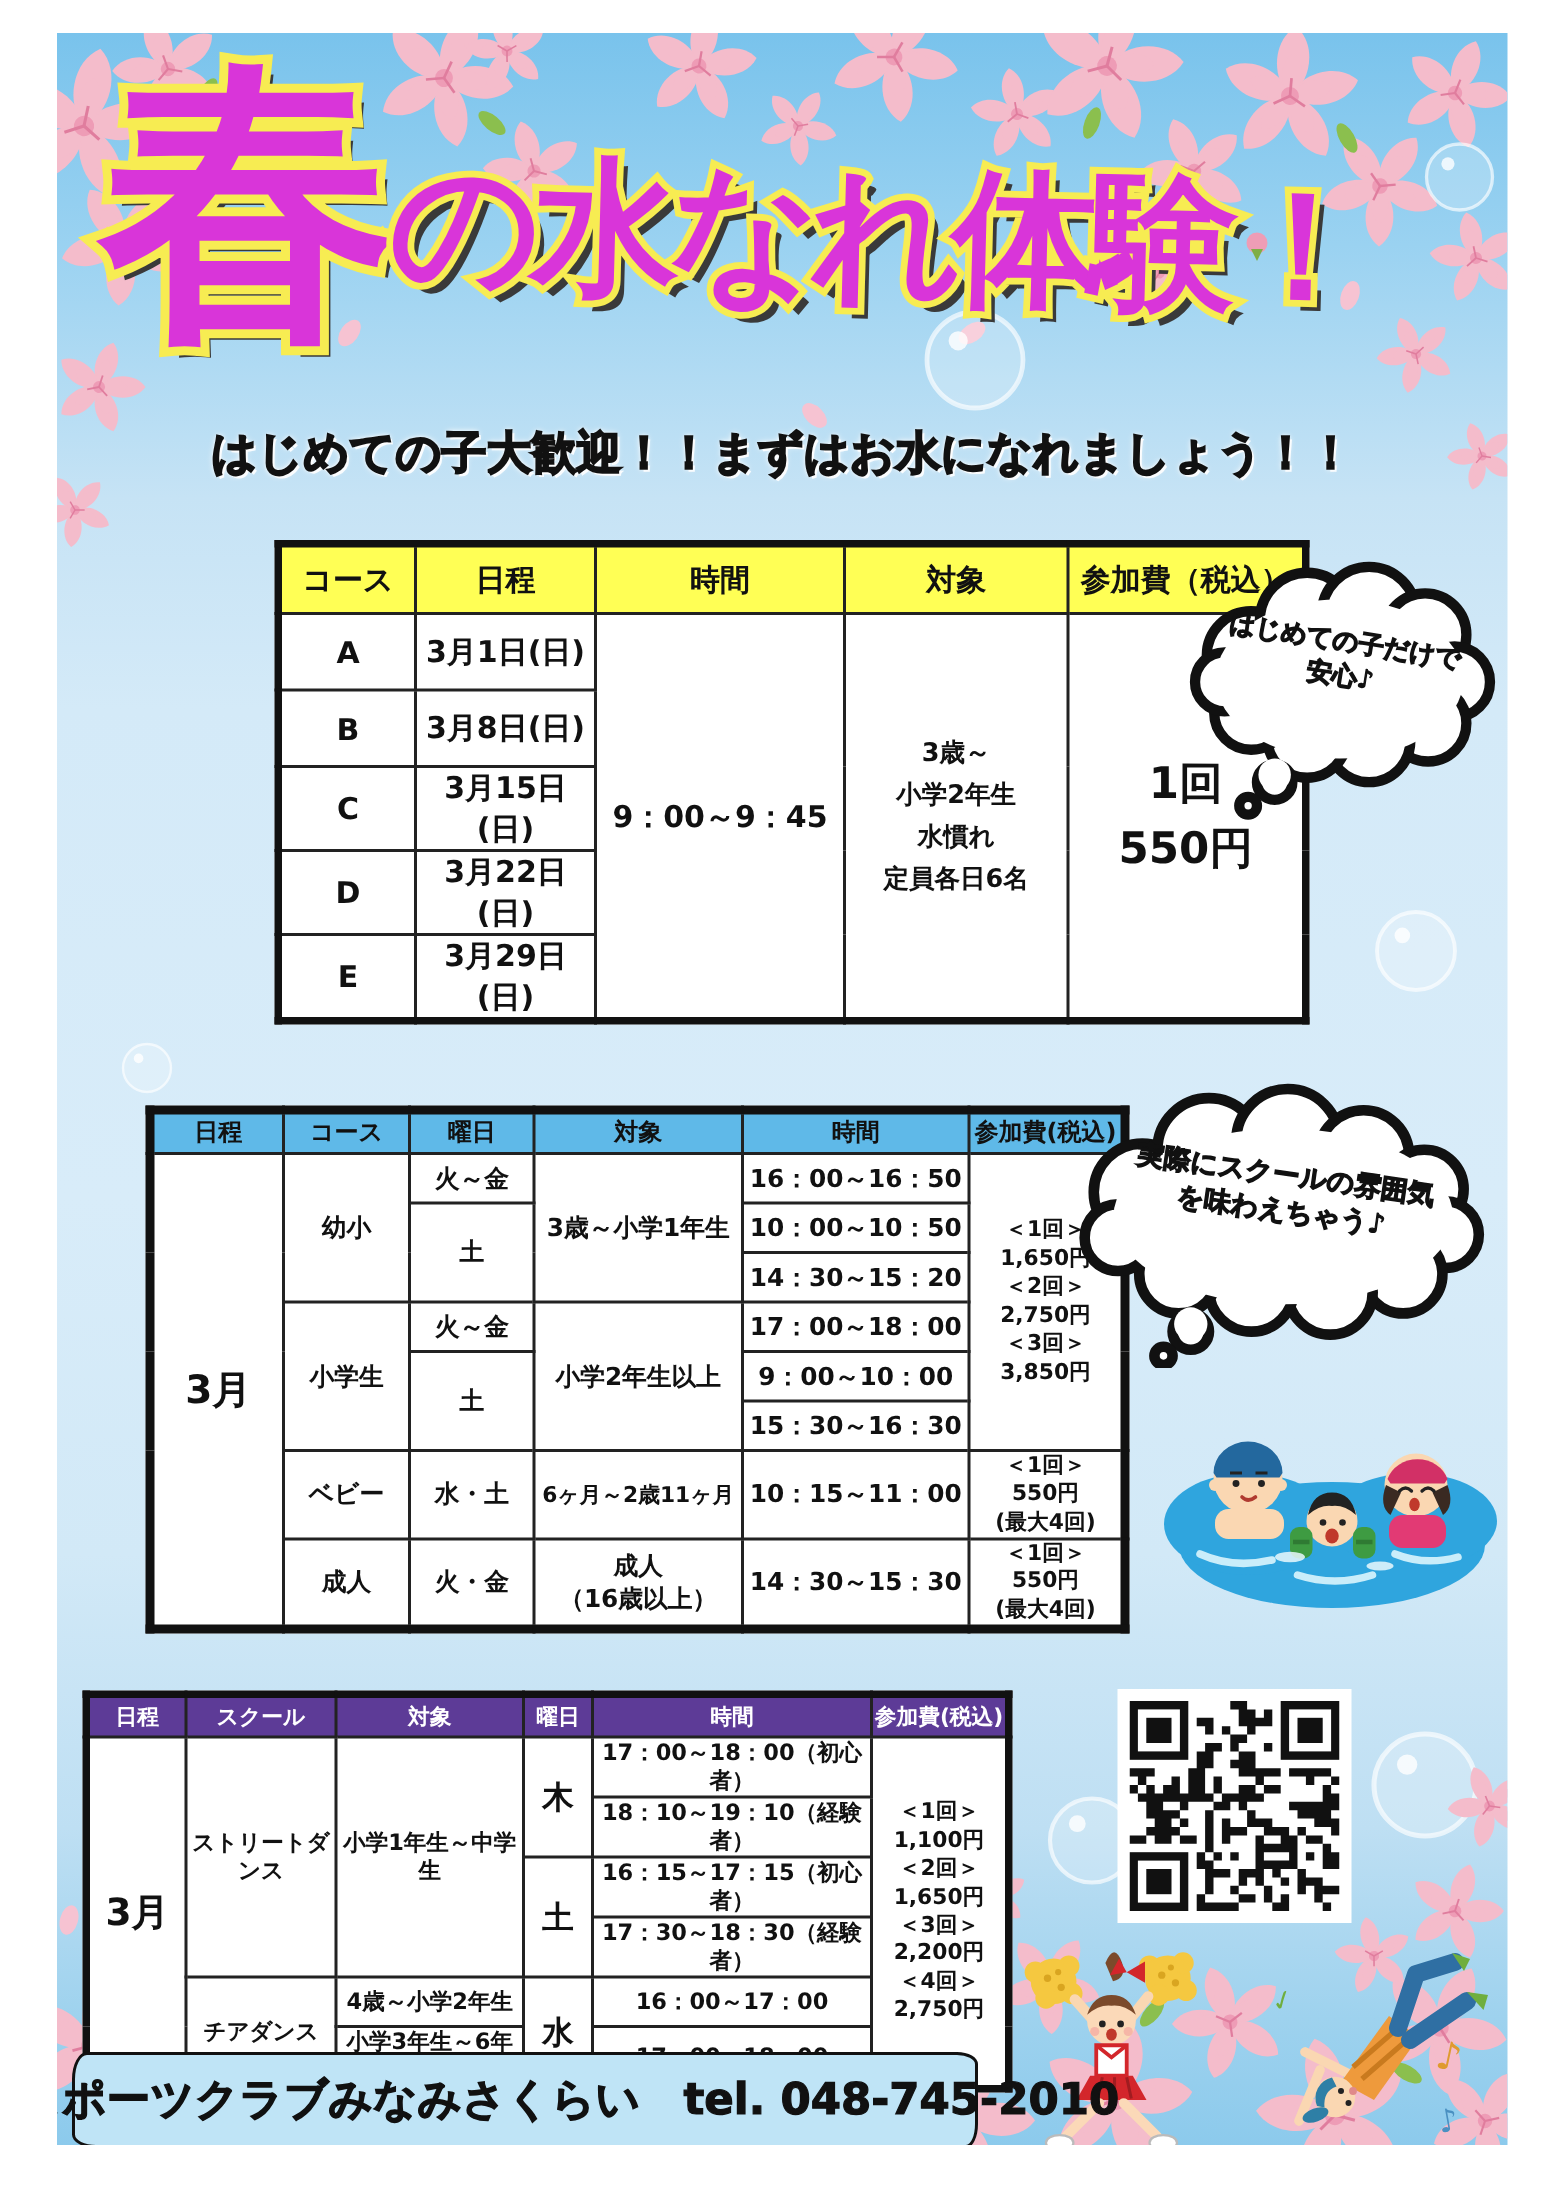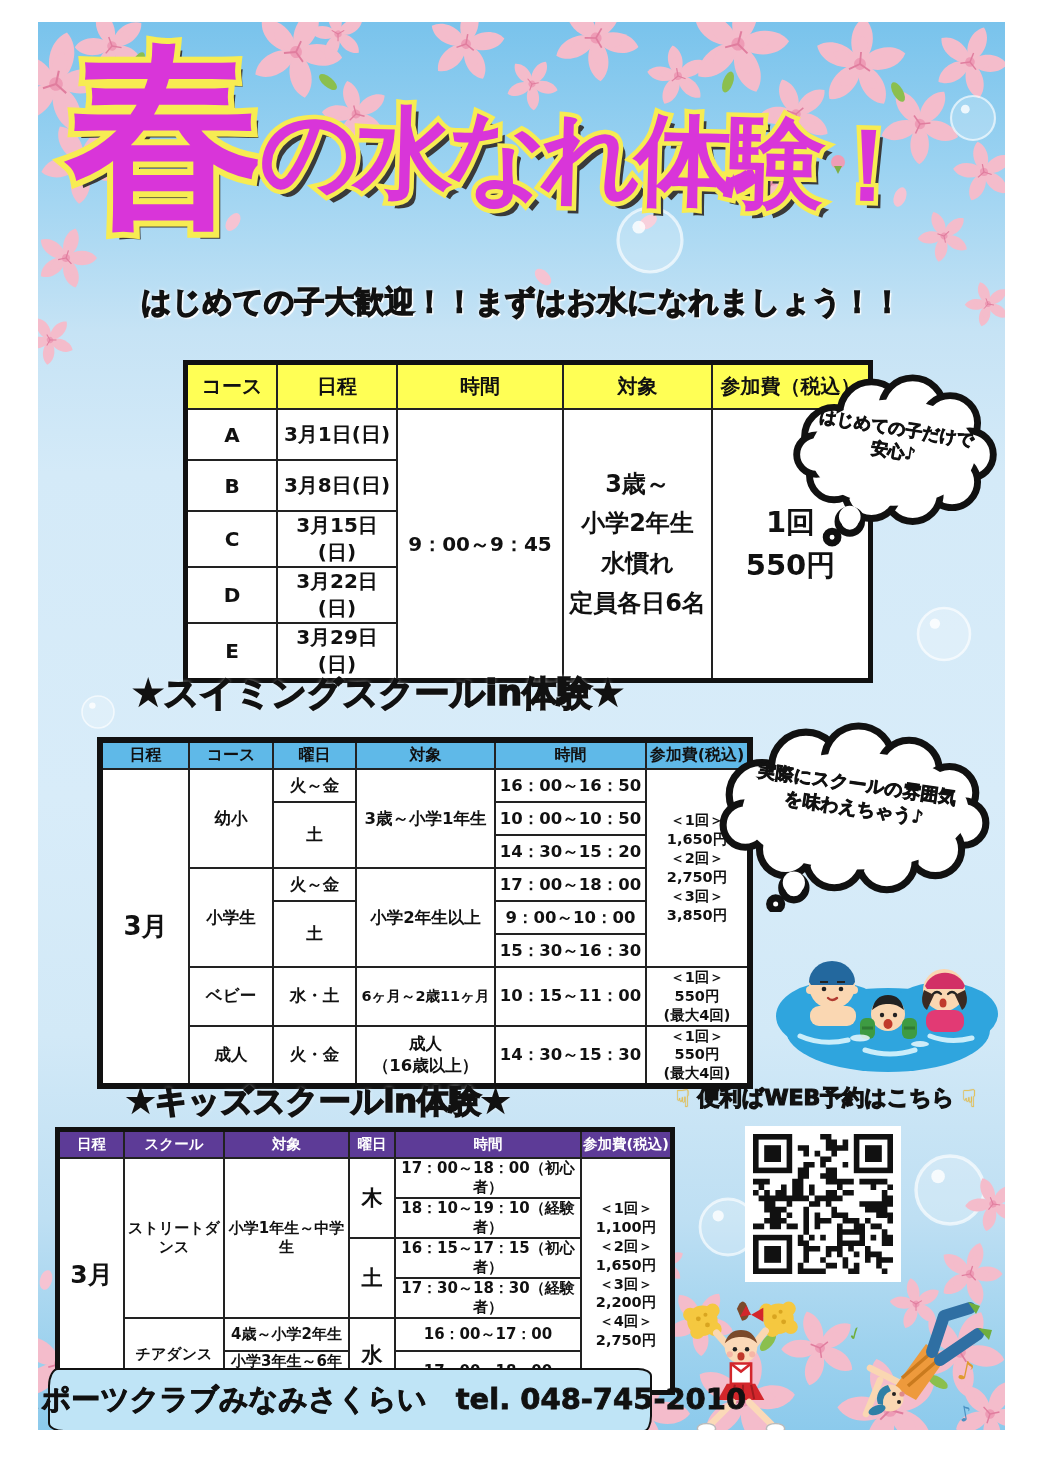--- a/index.html
+++ b/index.html
@@ -31,21 +31,21 @@
   .sec3{left:30px;top:1058px;width:500px;font-size:32px;}
 
   
   table{border-collapse:collapse;position:absolute;z-index:2;background:#fff;
         font-family:"DejaVu Sans","Liberation Sans",sans-serif;}
   td,th{border:2px solid #222;text-align:center;vertical-align:middle;padding:0;font-weight:bold;color:#111;}
   .t1{left:145px;top:338px;border:5px solid #111;}
   .t1 th{background:#ffff55;height:43px;font-size:20px;}
   .t1 td{height:49px;font-size:20px;}
   .t1 .big-fee{font-size:29px;line-height:1.5;}
-  .t1 .tgt{font-size:24px;line-height:1.65;}
+  .t1 .tgt{font-size:17px;line-height:1.65;}
   .t2{left:59px;top:715px;border:6px solid #111;}
   .t2 th{background:#5fb9e8;height:25px;font-size:16px;}
   .t2 td{height:31px;font-size:16.5px;}
   .t2 .tall{height:53px;}
   .t2 .fee{font-size:14.5px;line-height:1.3;}
   .t2 .date{font-size:26px;}
   .t3{left:17px;top:1105px;border:5px solid #111;}
   .t3 th{background:#5d3b97;color:#fff;height:25px;font-size:14.5px;}
   .t3 td{height:31px;font-size:15px;}
   .t3 .tallr{height:35px;margin-left:32px;}
@@ -260,21 +260,20 @@
       </g>
       <ellipse cx="108" cy="82" rx="84" ry="54" fill="#fff"></ellipse>
       <circle cx="64" cy="147" r="11" fill="#fff"></circle>
     </svg>
     <div class="bub-text">
       <div>はじめての子だけで</div>
       <div>安心♪</div>
     </div>
   </div>
 
-  <div class="section-title sec2">★スイミングスクールin体験★</div>
 
   <table class="t2">
     <tbody>
           <tr>
       <th style="width:85px">日程</th>
       <th style="width:82px">コース</th>
       <th style="width:81px">曜日</th>
       <th style="width:137px">対象</th>
       <th style="width:149px">時間</th>
       <th style="width:100px">参加費(税込)</th>
@@ -399,27 +398,21 @@
     <path d="M155 68 a21 19 0 0 1 40 0 l-2 3 h-36 z" fill="#d23066"></path>
     <path d="M154 72 q-5 14 3 20 l7-15 z" fill="#3a2a22"></path>
     <path d="M195 72 q5 14 -3 20 l-7-15 z" fill="#3a2a22"></path>
     <path d="M163 76 q4 -4 8 0 M178 76 q4 -4 8 0" stroke="#222" stroke-width="2.2" fill="none" stroke-linecap="round"></path>
     <ellipse cx="173" cy="85" rx="3.5" ry="4.5" fill="#c0392b"></ellipse>
     <rect x="156" y="92" width="38" height="22" rx="9" fill="#e23a74"></rect>
     <ellipse cx="90" cy="120" rx="10" ry="3.5" fill="#eaf8fd" opacity="0.85"></ellipse>
     <ellipse cx="150" cy="126" rx="9" ry="3" fill="#eaf8fd" opacity="0.85"></ellipse>
   </svg>
 
-  <div class="section-title sec3">★キッズスクールin体験★</div>
-
-  <div class="web">
-    <span class="hand">☟</span>
-    <span>便利ばWEB予約はこちら</span>
-    <span class="hand">☟</span>
-  </div>
+
 
   <div class="qr-box">
     <svg width="140" height="140" viewBox="0 0 25 25">
       <rect x="0" y="0" width="25" height="25" fill="#fff"></rect>
       <g fill="#111">
         <rect x="0" y="0" width="7" height="7"></rect>
             <rect x="18" y="0" width="7" height="7"></rect>
             <rect x="0" y="18" width="7" height="7"></rect>
       </g>
       <g fill="#fff">

